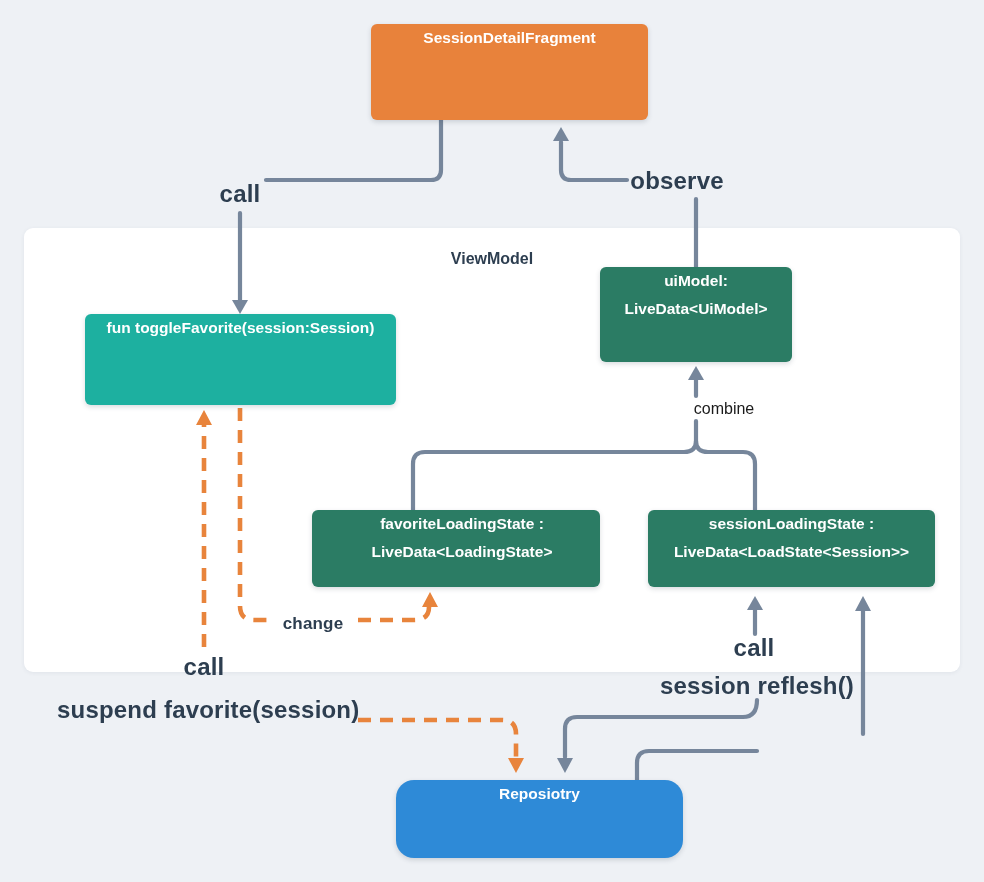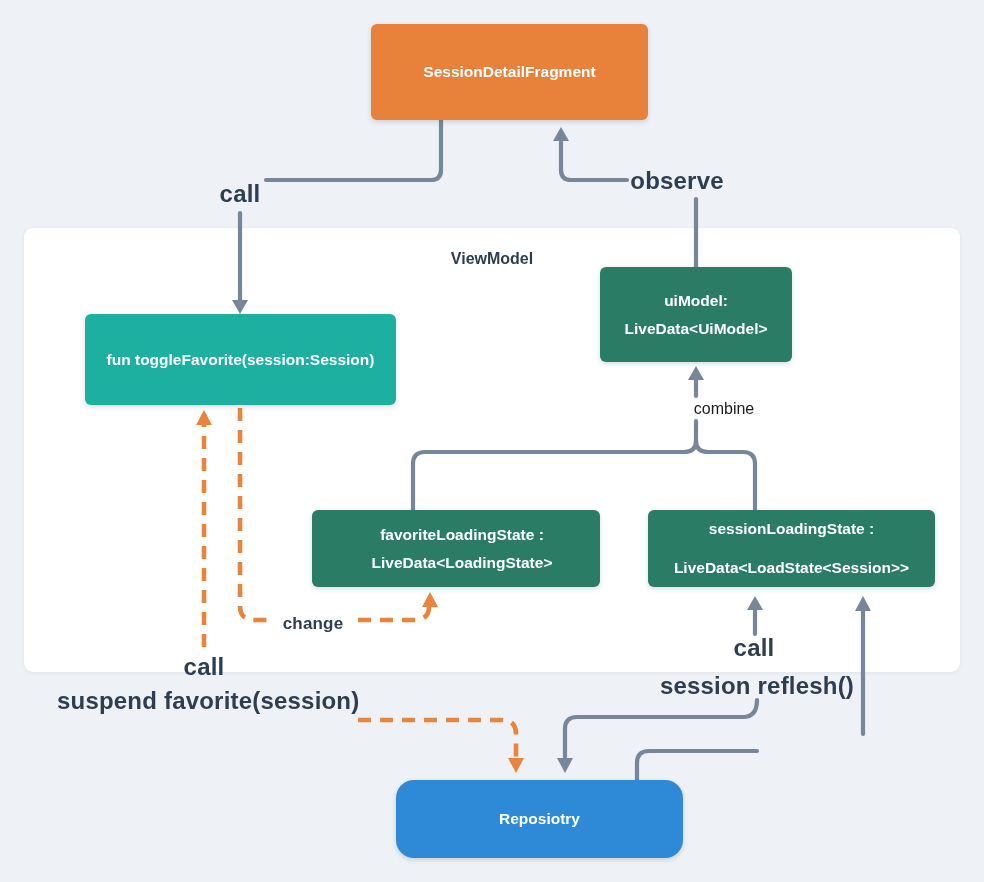--- a/index.html
+++ b/index.html
@@ -54,21 +54,21 @@
     stroke-dasharray: 13 9;
     stroke-linecap: butt;
   }
   .garrow { fill: var(--line-gray); stroke: none; }
   .oarrow { fill: var(--line-orange); stroke: none; }
   .node {
     position: absolute;
     display: flex;
     flex-direction: column;
     align-items: center;
-    justify-content: center;
+    justify-content: flex-start;
     color: var(--box-text);
     font-weight: bold;
     font-size: 15.5px;
     line-height: 28px;
     text-align: center;
     border-radius: 6px;
     box-shadow: 0 2px 5px rgba(45,62,80,0.18);
   }
   .node-orange { background: var(--orange-box); }
   .node-teal   { background: var(--teal-box); }
@@ -76,21 +76,21 @@
   .node-blue   { background: var(--blue-box); border-radius: 18px; }
   .edge-label {
     position: absolute;
     color: var(--label-text);
     font-size: 24px;
     font-weight: 600;
     white-space: nowrap;
     letter-spacing: 0.2px;
   }
   .edge-label.centered { transform: translate(-50%, -50%); }
-  .edge-label.left-anchored { transform: translate(0, -50%); }
+  .edge-label.left-anchored { transform: translate(0, -50%); margin-top: 9px; }
   .panel-title {
     position: absolute;
     color: var(--label-text);
     font-size: 16px;
     font-weight: 700;
     transform: translate(-50%, -50%);
     white-space: nowrap;
   }
   .combine-label {
     position: absolute;
@@ -151,21 +151,21 @@
   <div class="node node-green" style="left:600px; top:267px; width:192px; height:95px;">
     <div>uiModel:</div>
     <div>LiveData&lt;UiModel&gt;</div>
   </div>
 
   <div class="node node-green" style="left:312px; top:510px; width:288px; height:77px;padding-left:12px;">
     <div>favoriteLoadingState :</div>
     <div>LiveData&lt;LoadingState&gt;</div>
   </div>
 
-  <div class="node node-green" style="left:648px; top:510px; width:287px; height:77px;gap:11px;">
+  <div class="node node-green" style="left:648px; top:510px; width:287px; height:77px;">
     <div>sessionLoadingState :</div>
     <div>LiveData&lt;LoadState&lt;Session&gt;&gt;</div>
   </div>
 
   <div class="node node-blue" style="left:396px; top:780px; width:287px; height:78px;">
     <div>Reposiotry</div>
   </div>
 
   <div class="edge-label centered" style="left:240px; top:194px;">call</div>
   <div class="edge-label centered" style="left:677px; top:181px;">observe</div>

